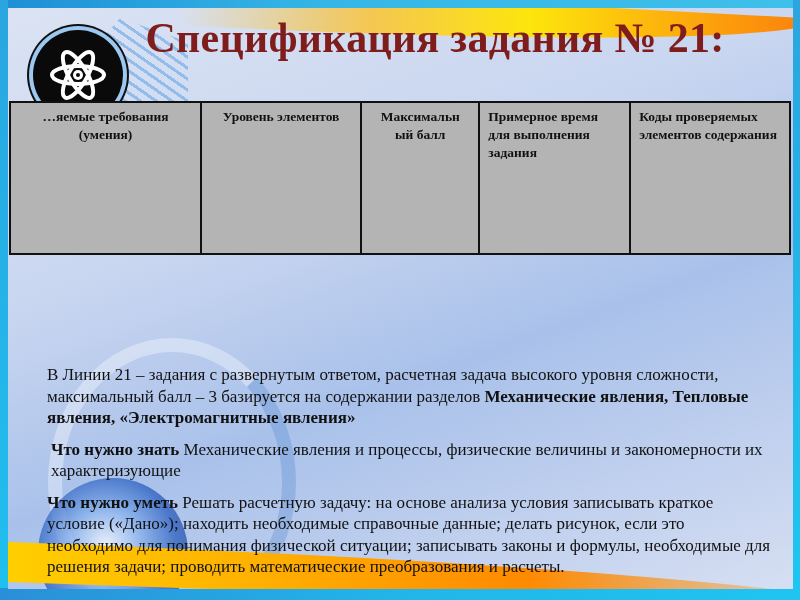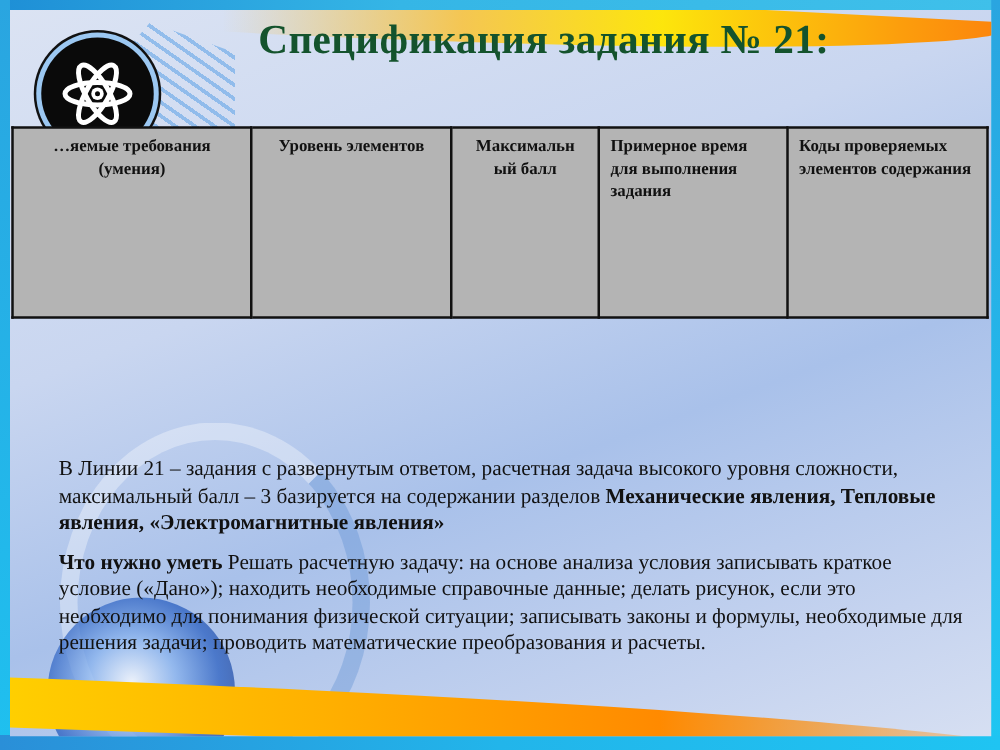--- a/index.html
+++ b/index.html
@@ -63,21 +63,21 @@
       border-radius: 50%; background: #0a0a0a;
       box-shadow: 0 0 0 4px #9cc8f2, 0 0 0 6px #111;
       display: flex; align-items: center; justify-content: center;
     }
     .logo-underline {
       position: absolute; left: 20px; top: 108px; width: 95px; height: 3px; background: #111;
     }
     .title {
       position: absolute; left: 0; top: 14px; width: 800px; text-align: center;
       font-family: "Liberation Serif", "DejaVu Serif", serif;
-      font-size: 33px; font-weight: bold; color: #14532d;
+      font-size: 42px; font-weight: bold; color: #7f1d1d;
       padding-left: 70px; box-sizing: border-box; letter-spacing: 0.3px;
     }
     table.spec {
       position: absolute; left: 9px; top: 101px;
       width: 782px; border-collapse: collapse;
       font-family: "Liberation Serif", "DejaVu Serif", serif;
       font-size: 13.5px; color: #111;
     }
     table.spec td, table.spec th {
       border: 2px solid #111; vertical-align: top; padding: 5px 8px;
@@ -136,16 +136,19 @@
     <th class="c4 left">Примерное время для выполнения задания</th>
     <th class="c5 left">Коды проверяемых элементов содержания</th>
   </tr>
 </tbody>
   </table>
 
 <div class="body-text">
   <p>
     <span>В Линии 21 – задания с развернутым ответом, расчетная задача высокого уровня сложности, максимальный балл – 3 базируется на содержании разделов </span><b>Механические явления, Тепловые явления, «Электромагнитные явления»</b>
   </p>
+  <p style="padding-left:4px;">
+    <b>Что нужно знать</b><span> Механические явления и процессы, физические величины и закономерности их характеризующие</span>
+  </p>
   <p>
     <b>Что нужно уметь</b><span> Решать расчетную задачу: на основе анализа условия записывать краткое условие («Дано»); находить необходимые справочные данные; делать рисунок, если это необходимо для понимания физической ситуации; записывать законы и формулы, необходимые для решения задачи; проводить математические преобразования и расчеты.</span>
   </p>
 </div>
 
 </body></html>

